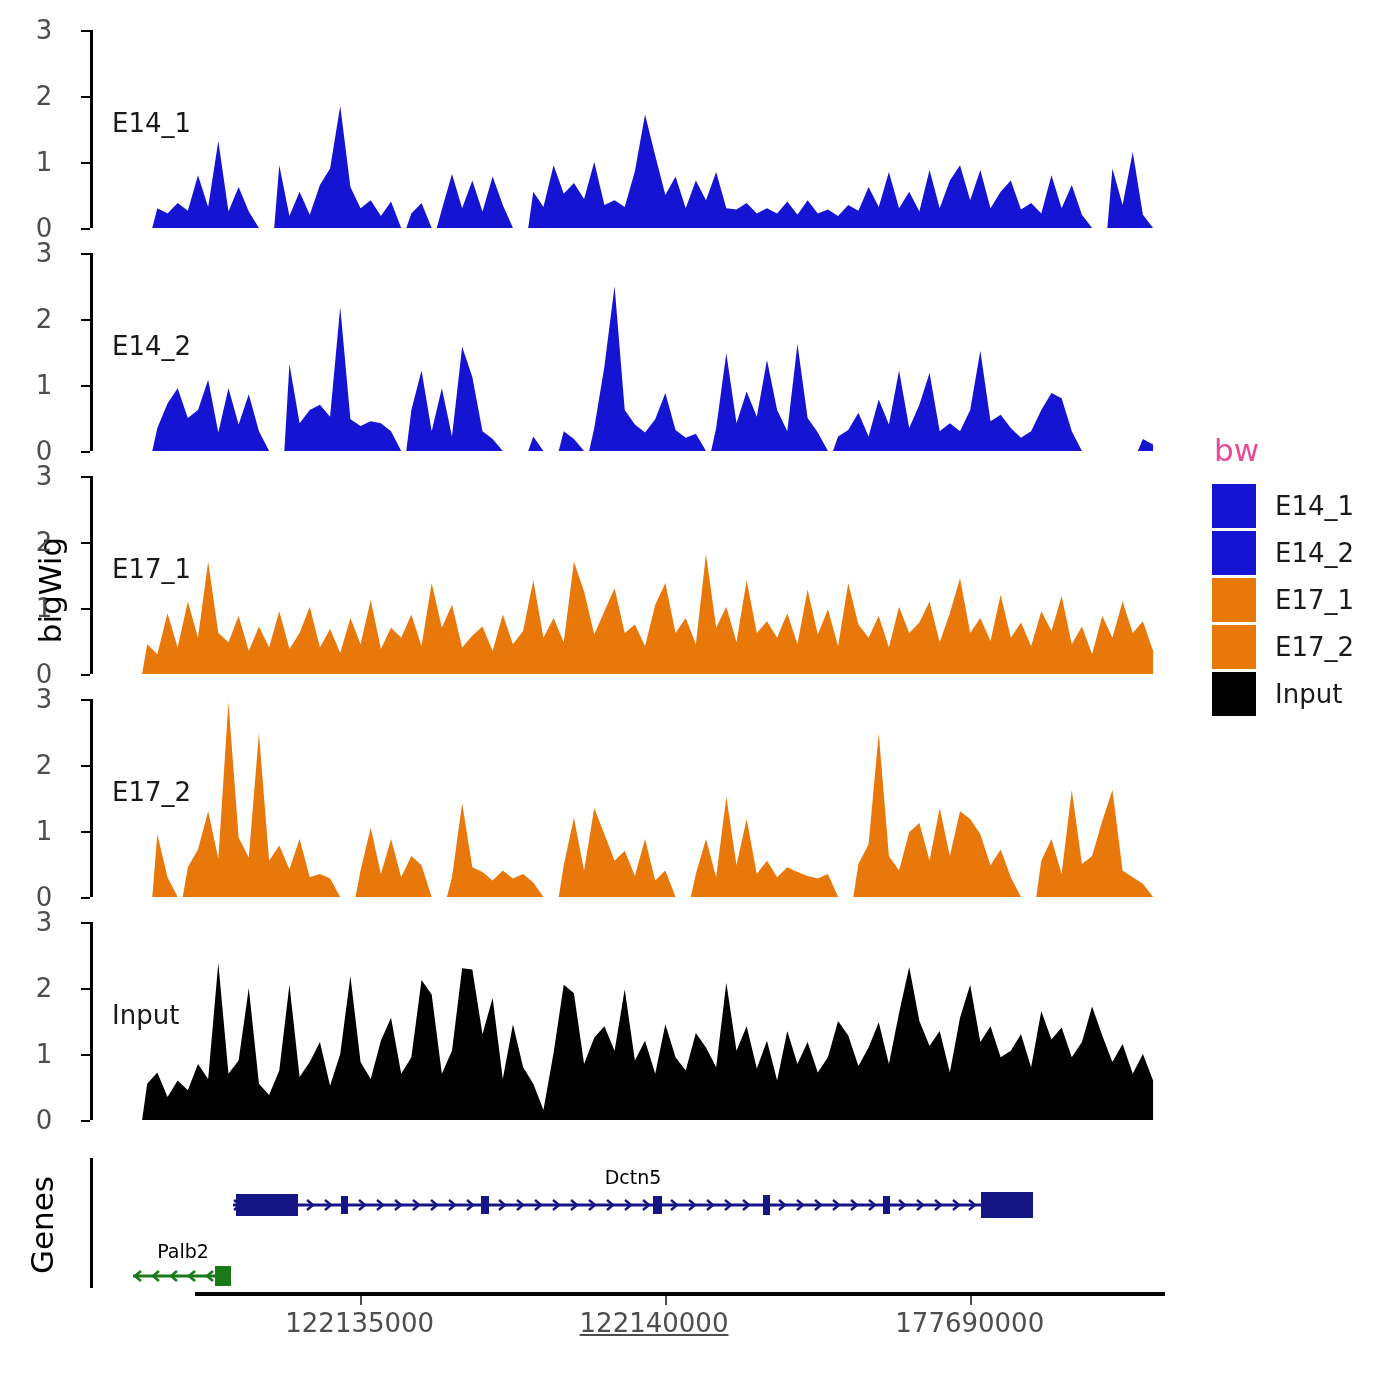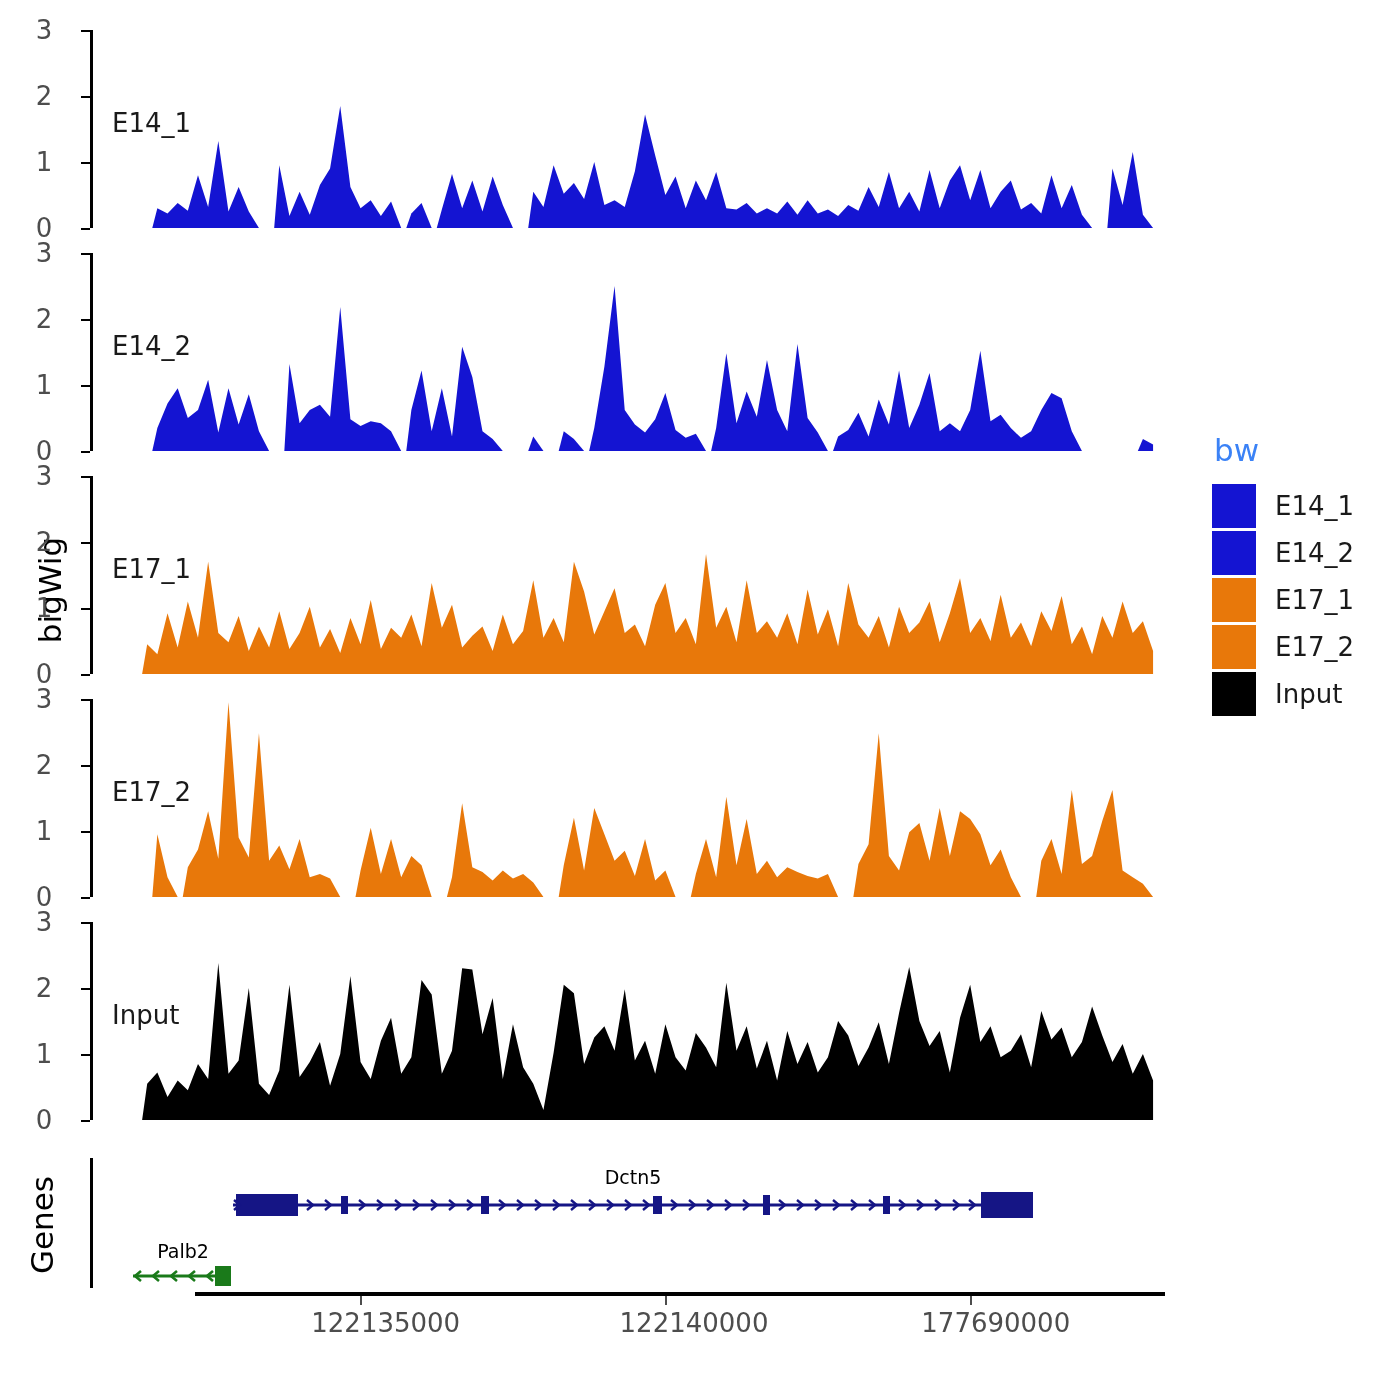--- a/index.html
+++ b/index.html
@@ -134,42 +134,41 @@
     height: 9px;
     background: #4d4d4d;
   }
   .xtick-label {
     position: absolute;
     top: 1308px;
     transform: translateX(-50%);
     font-size: 26px;
     color: #4d4d4d;
     white-space: nowrap;
-    margin-left: 26px;
   }
   #xlab {
     position: absolute;
     top: 1345px;
     left: 195px;
     width: 970px;
     text-align: center;
     font-size: 31px;
     color: #000;
   }
 
   
   #legend {
     position: absolute;
     left: 1212px;
     top: 432px;
     width: 180px;
   }
   #legend-title {
     font-size: 31px;
-    color: #3b82f6;
+    color: #ec4899;
     margin: 0 0 14px 2px;
   }
   .legend-row {
     display: flex;
     align-items: center;
     height: 47px;
   }
   .legend-key {
     width: 44px;
     height: 44px;
@@ -366,21 +365,21 @@
         </g>
       </svg>
     </div>
   </div>
 
   <div id="xaxis"></div>
   <div id="xticks-host">
       <div class="xtick" style="left: 359.717px;"></div>
       <div class="xtick-label" style="left: 359.717px;">122135000</div>
       <div class="xtick" style="left: 664.748px;"></div>
-      <div class="xtick-label" style="left: 668px;">122140000</div>
+      <div class="xtick-label" style="left: 654px; text-decoration: underline;">122140000</div>
       <div class="xtick" style="left: 969.78px;"></div>
       <div class="xtick-label" style="left: 969.78px;">177690000</div>
     </div>
 
   <div id="legend">
     <div id="legend-title">bw</div>
     <div id="legend-items">
         <div class="legend-row">
           <span class="legend-key" style="background: rgb(20, 20, 210);"></span>
           <span class="legend-label">E14_1</span>

